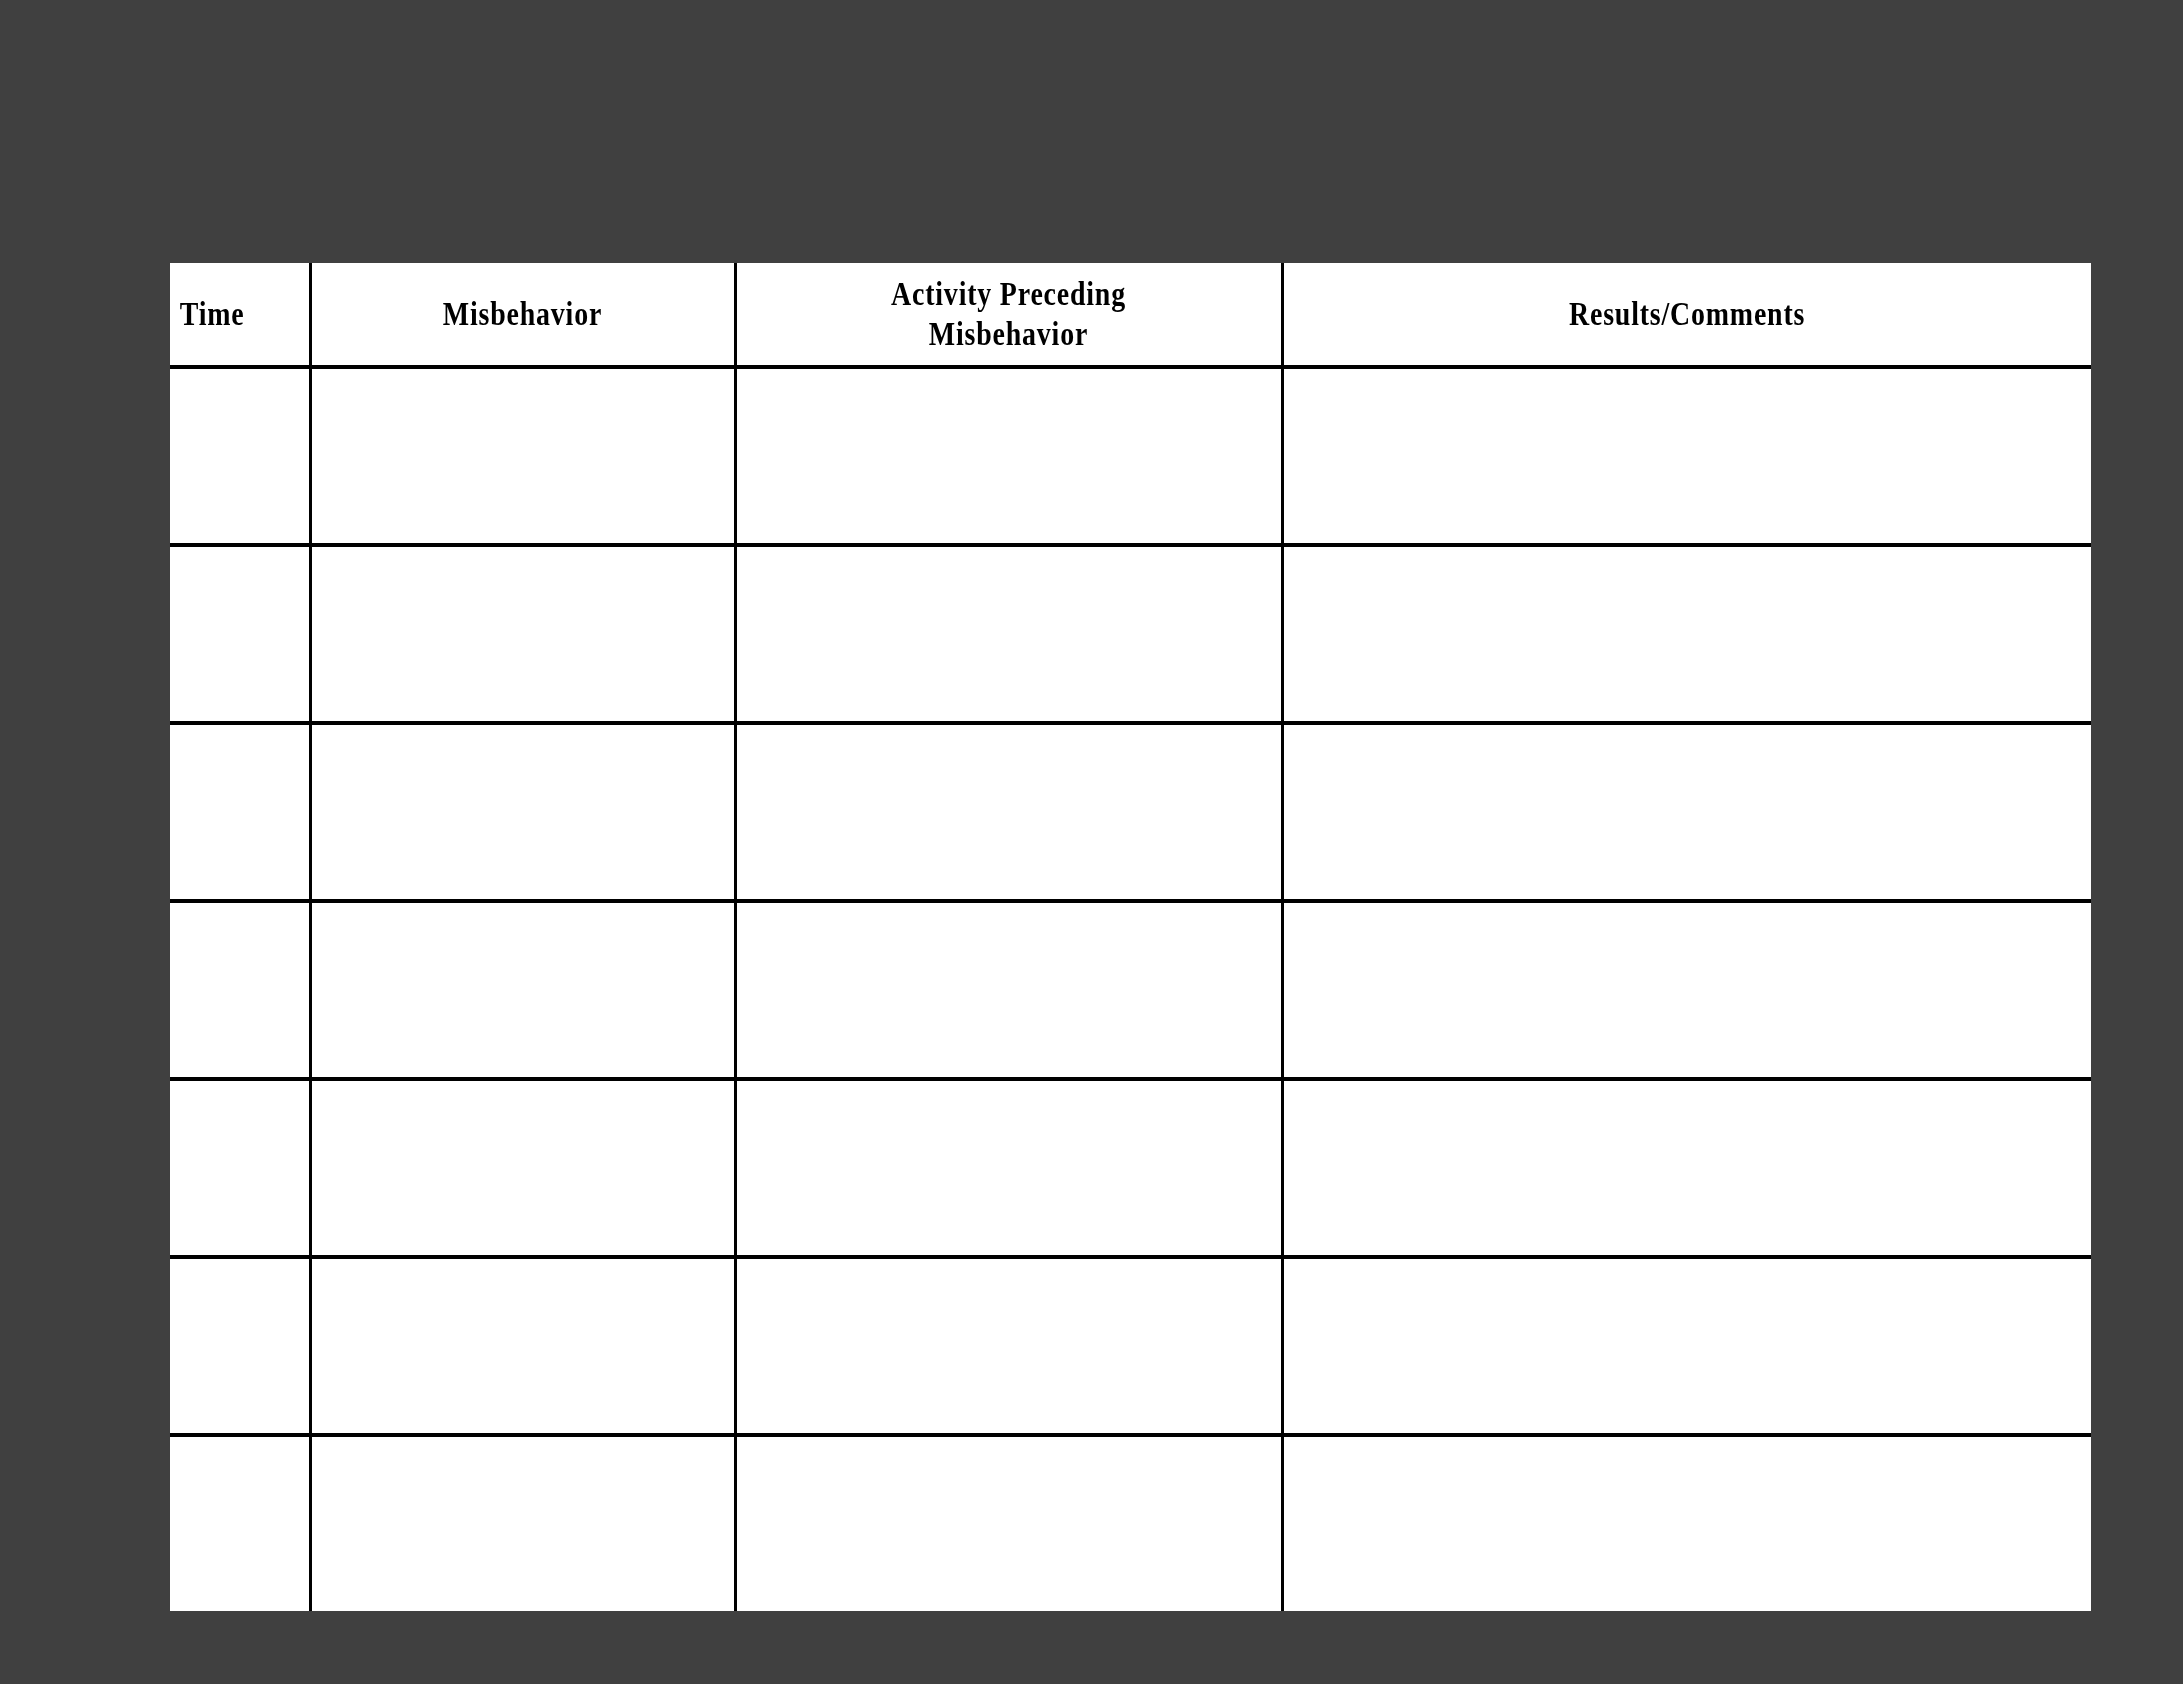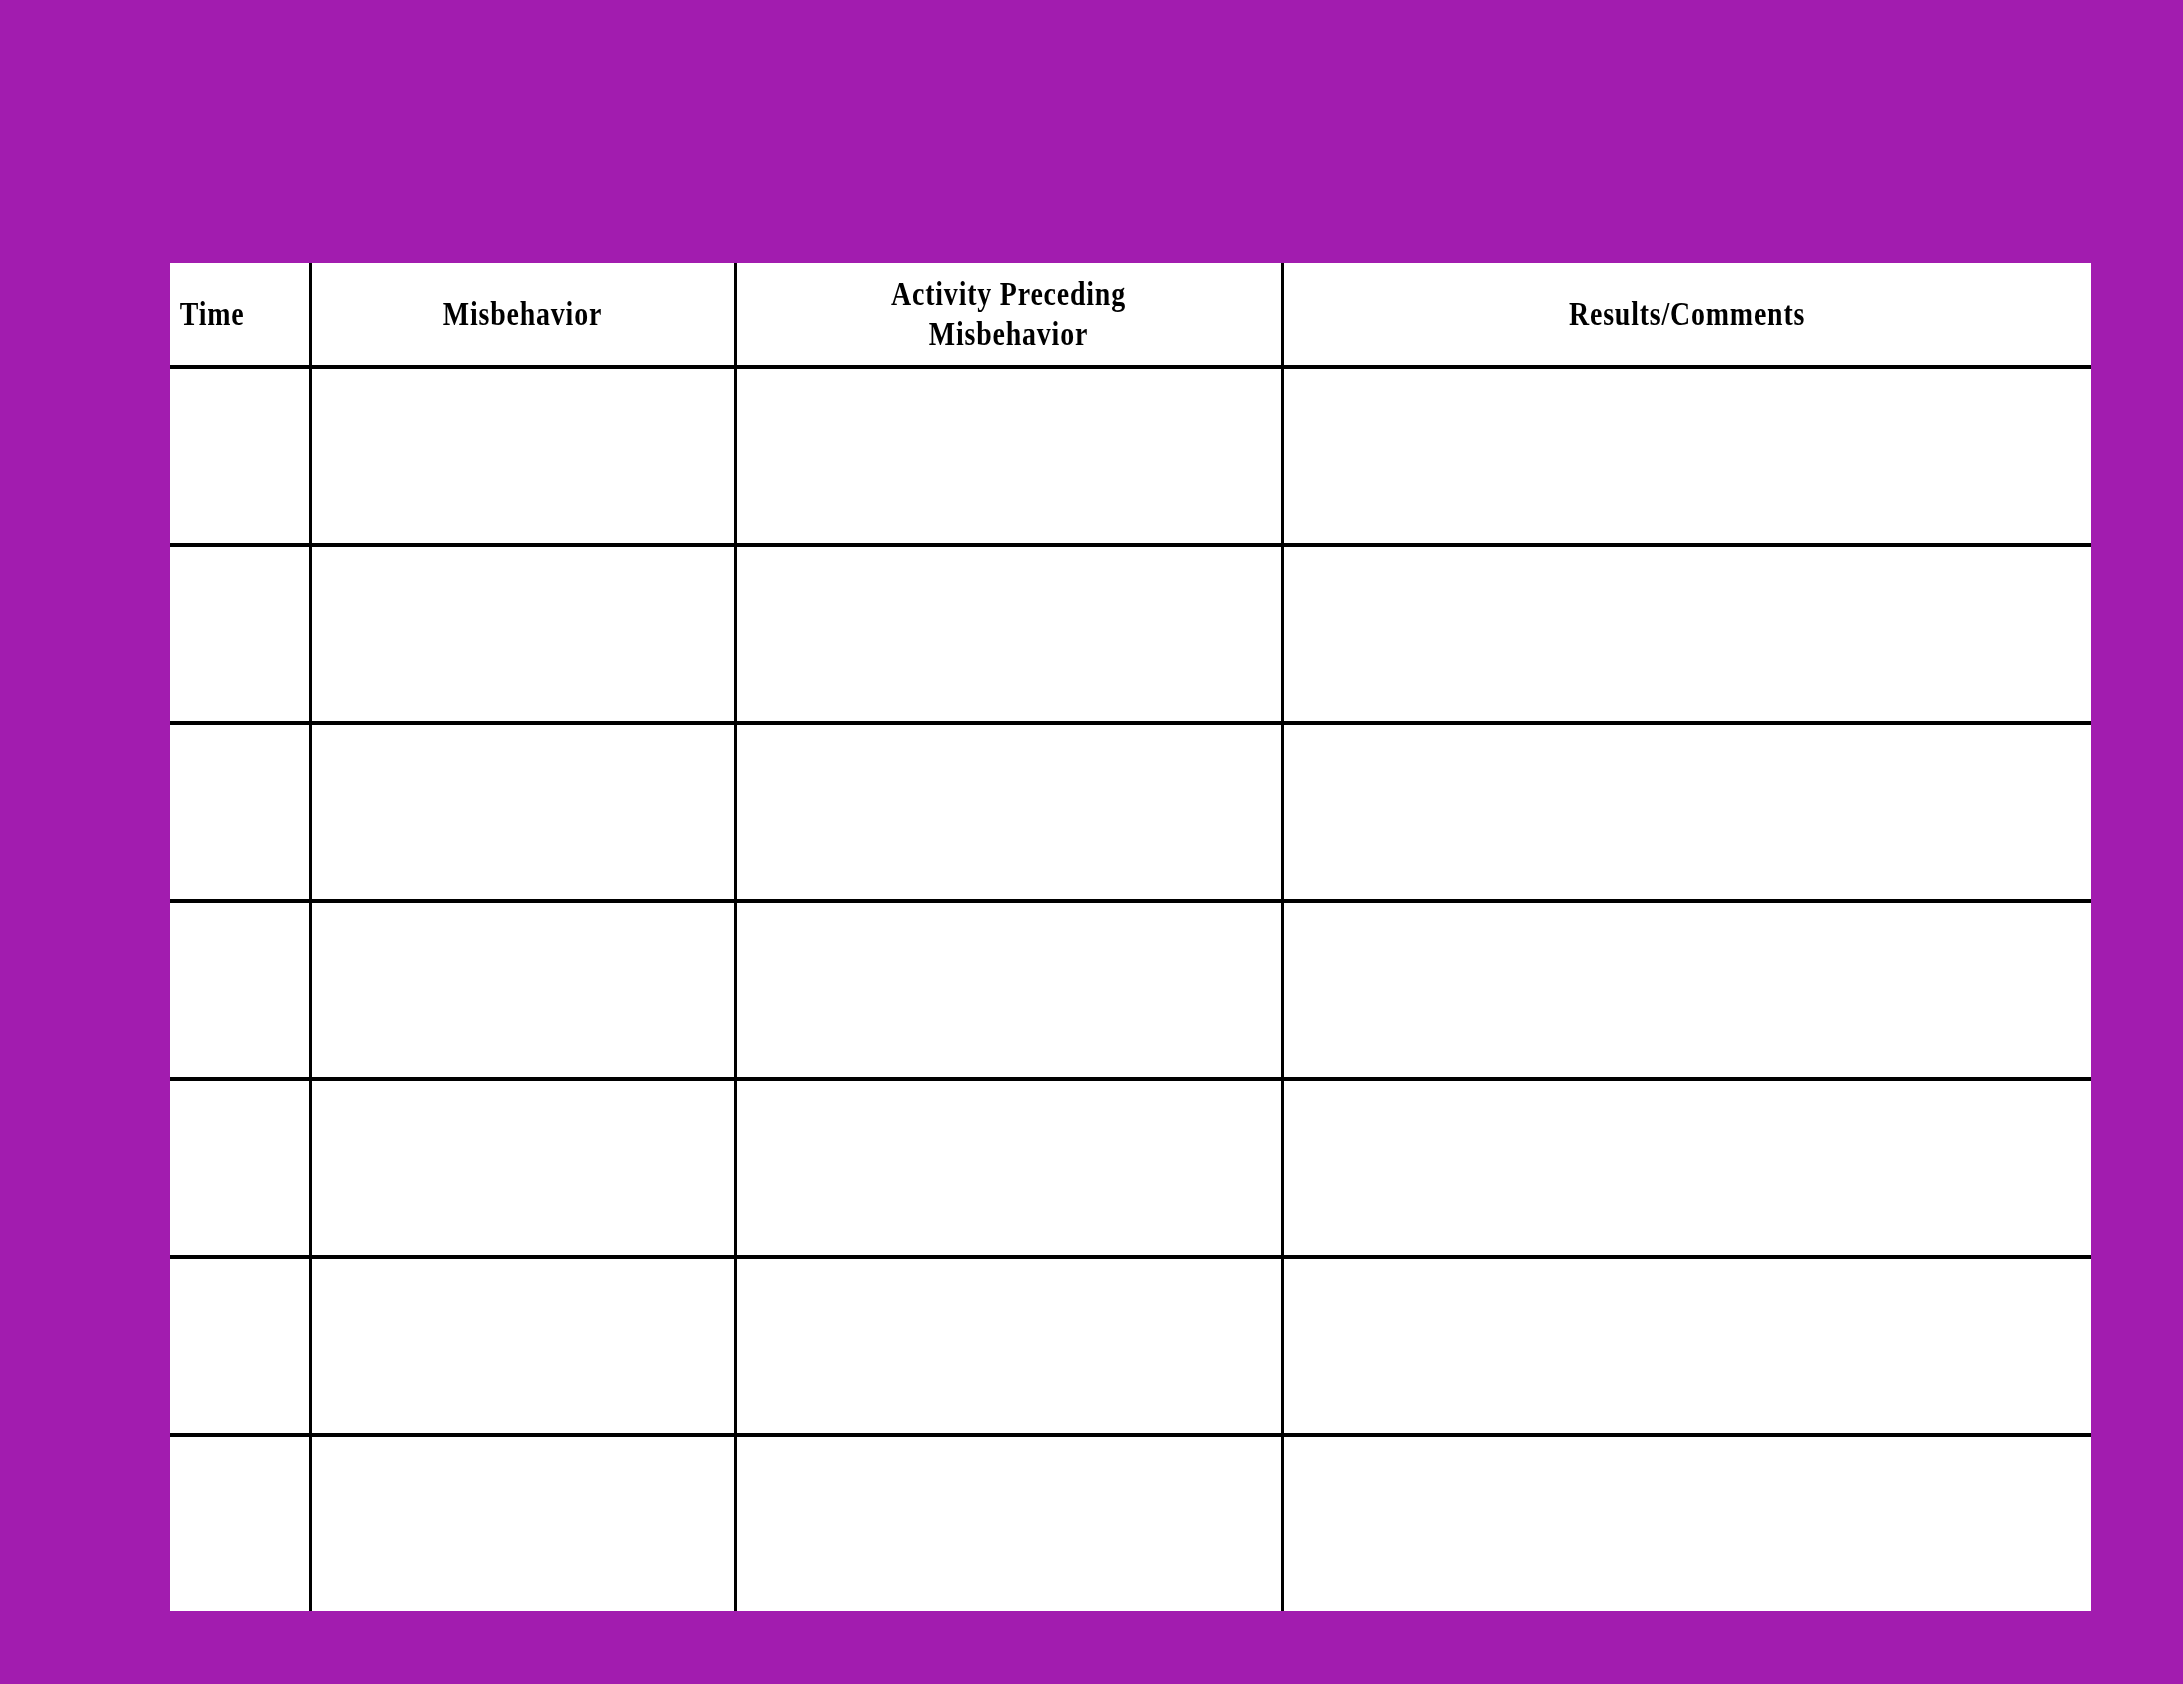--- a/index.html
+++ b/index.html
@@ -14,21 +14,21 @@
     overflow: hidden;
     font-family: "Liberation Serif", "DejaVu Serif", serif;
   }
 
   
   .page {
     position: absolute;
     left: 0; top: 0;
     width: 2183px;
     height: 1684px;
-    background: #a21caf;
+    background: #404040;
   }
 
   
   .log-table {
     position: absolute;
     left: 170px;
     top: 263px;
     width: 1921px;
     border-collapse: collapse;
     table-layout: fixed;

